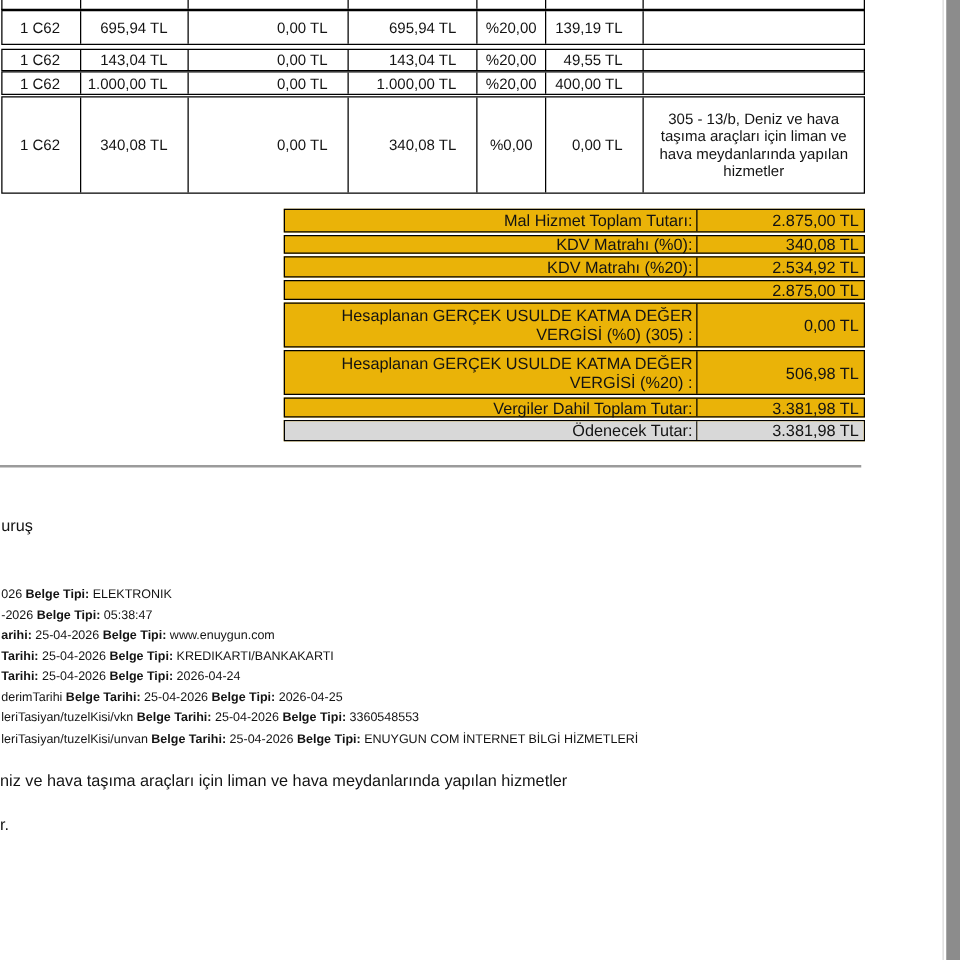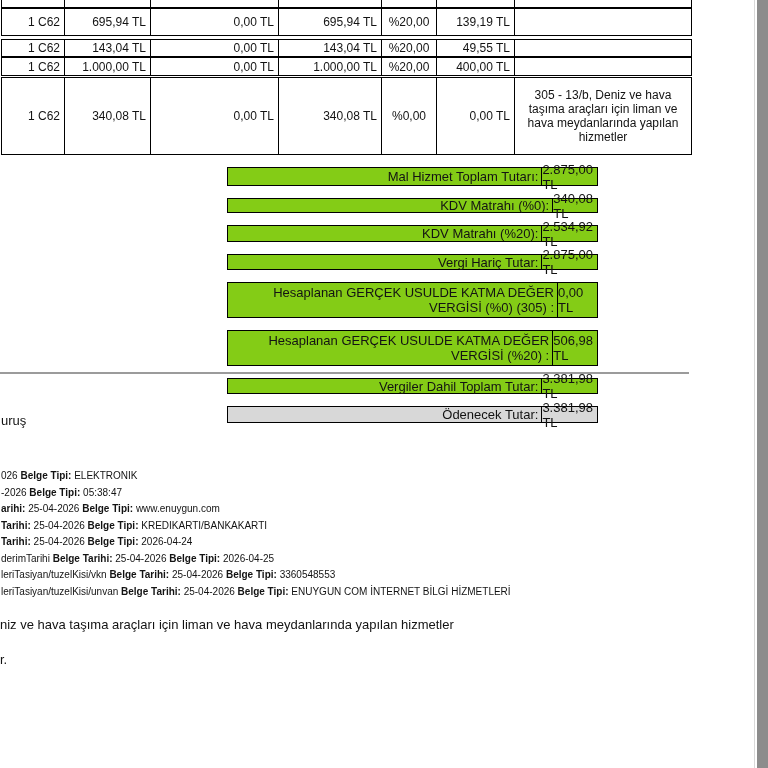--- a/index.html
+++ b/index.html
@@ -9,34 +9,34 @@
 
   
   .items-table{position:absolute;left:1px;top:0;width:691px}
   .item-row{display:flex;border:1px solid #000;width:691px;background:#fff}
   .item-row.sliver{height:8px;border-top:none}
   .ir0{height:28px}
   .ir1{height:18px;margin-top:3px}
   .ir2{height:19px}
   .ir3{height:78px;margin-top:1px}
   .cell{border-right:1px solid #000;display:flex;align-items:center;
-    justify-content:flex-end;padding-right:4px;font-size:12px;overflow:hidden}
+    justify-content:flex-end;padding-right:16px;font-size:12px;overflow:hidden}
   .cell:last-child{border-right:none}
   .c-qty{width:63px}
   .c-amt{width:86px}
   .c-disc{width:128px}
   .c-net{width:103px}
   .c-rate{width:55px;justify-content:center;padding-right:0}
   .c-vat{width:78px}
   .c-desc{flex:1;justify-content:center;text-align:center;padding:2px 6px;
     font-size:12px;line-height:14px}
 
   
   .totals-table{position:absolute;left:227px;top:167px;width:465px}
-  .t-row{display:flex;border:1px solid #000;margin-bottom:12px;background:#84cc16;width:371px}
+  .t-row{display:flex;border:1px solid #000;margin-bottom:2px;background:#eab308;width:465px}
   .t-label{width:330px;border-right:1px solid #000;display:flex;align-items:center;
     justify-content:flex-end;text-align:right;font-size:13px;padding-right:3px;
     white-space:pre-line;line-height:15px}
   .t-value{flex:1;display:flex;align-items:center;justify-content:flex-end;
     font-size:13px;padding-right:4px}
   .t-row.hl .t-label,.t-row.hl .t-value{background:#d8d8d8}
   .tr0{height:19px}.tr1{height:15px}.tr2{height:17px}.tr3{height:16px}
   .tr4{height:36px}.tr5{height:36px}.tr6{height:16px}.tr7{height:17px}
 
   
@@ -119,21 +119,20 @@
     <div class="t-label">KDV Matrahı (%0):</div>
     <div class="t-value">340,08 TL</div>
   </div>
 
   <div class="t-row tr2">
     <div class="t-label">KDV Matrahı (%20):</div>
     <div class="t-value">2.534,92 TL</div>
   </div>
 
   <div class="t-row tr3">
-    <div class="t-label">Vergi Hariç Tutar:</div>
     <div class="t-value">2.875,00 TL</div>
   </div>
 
   <div class="t-row tr4">
     <div class="t-label">Hesaplanan GERÇEK USULDE KATMA DEĞER
 VERGİSİ (%0) (305) :</div>
     <div class="t-value">0,00 TL</div>
   </div>
 
   <div class="t-row tr5">

